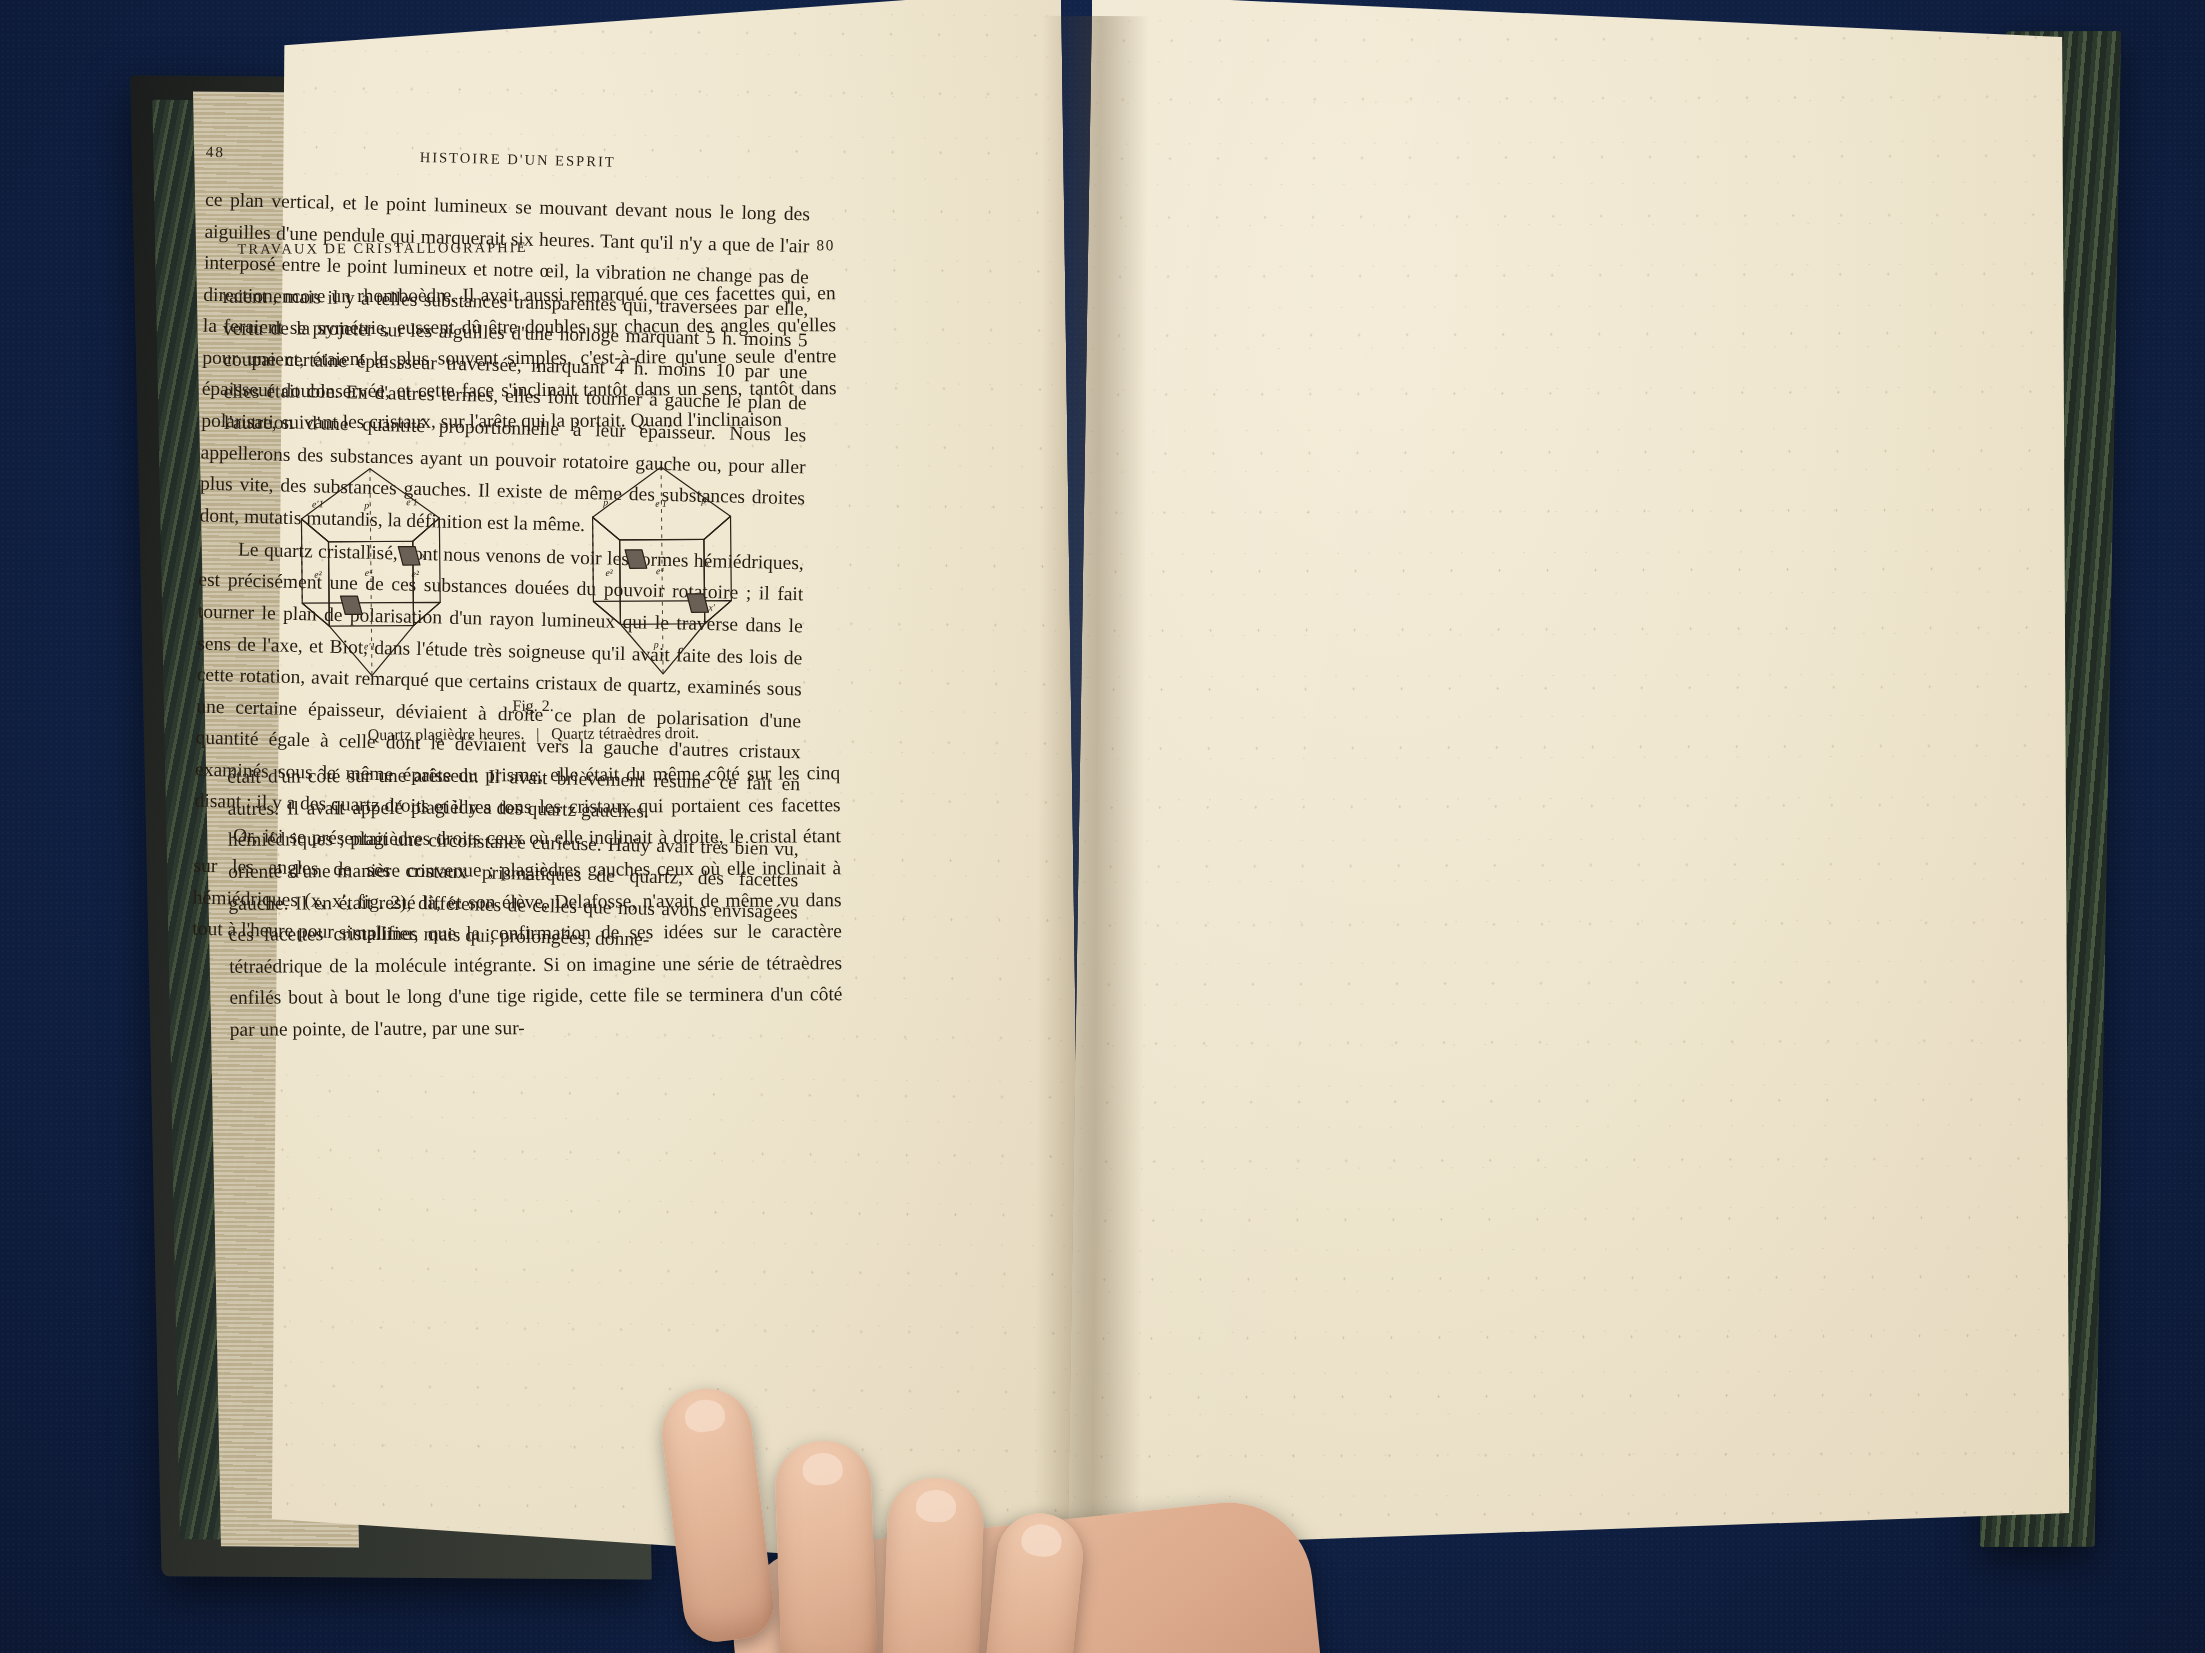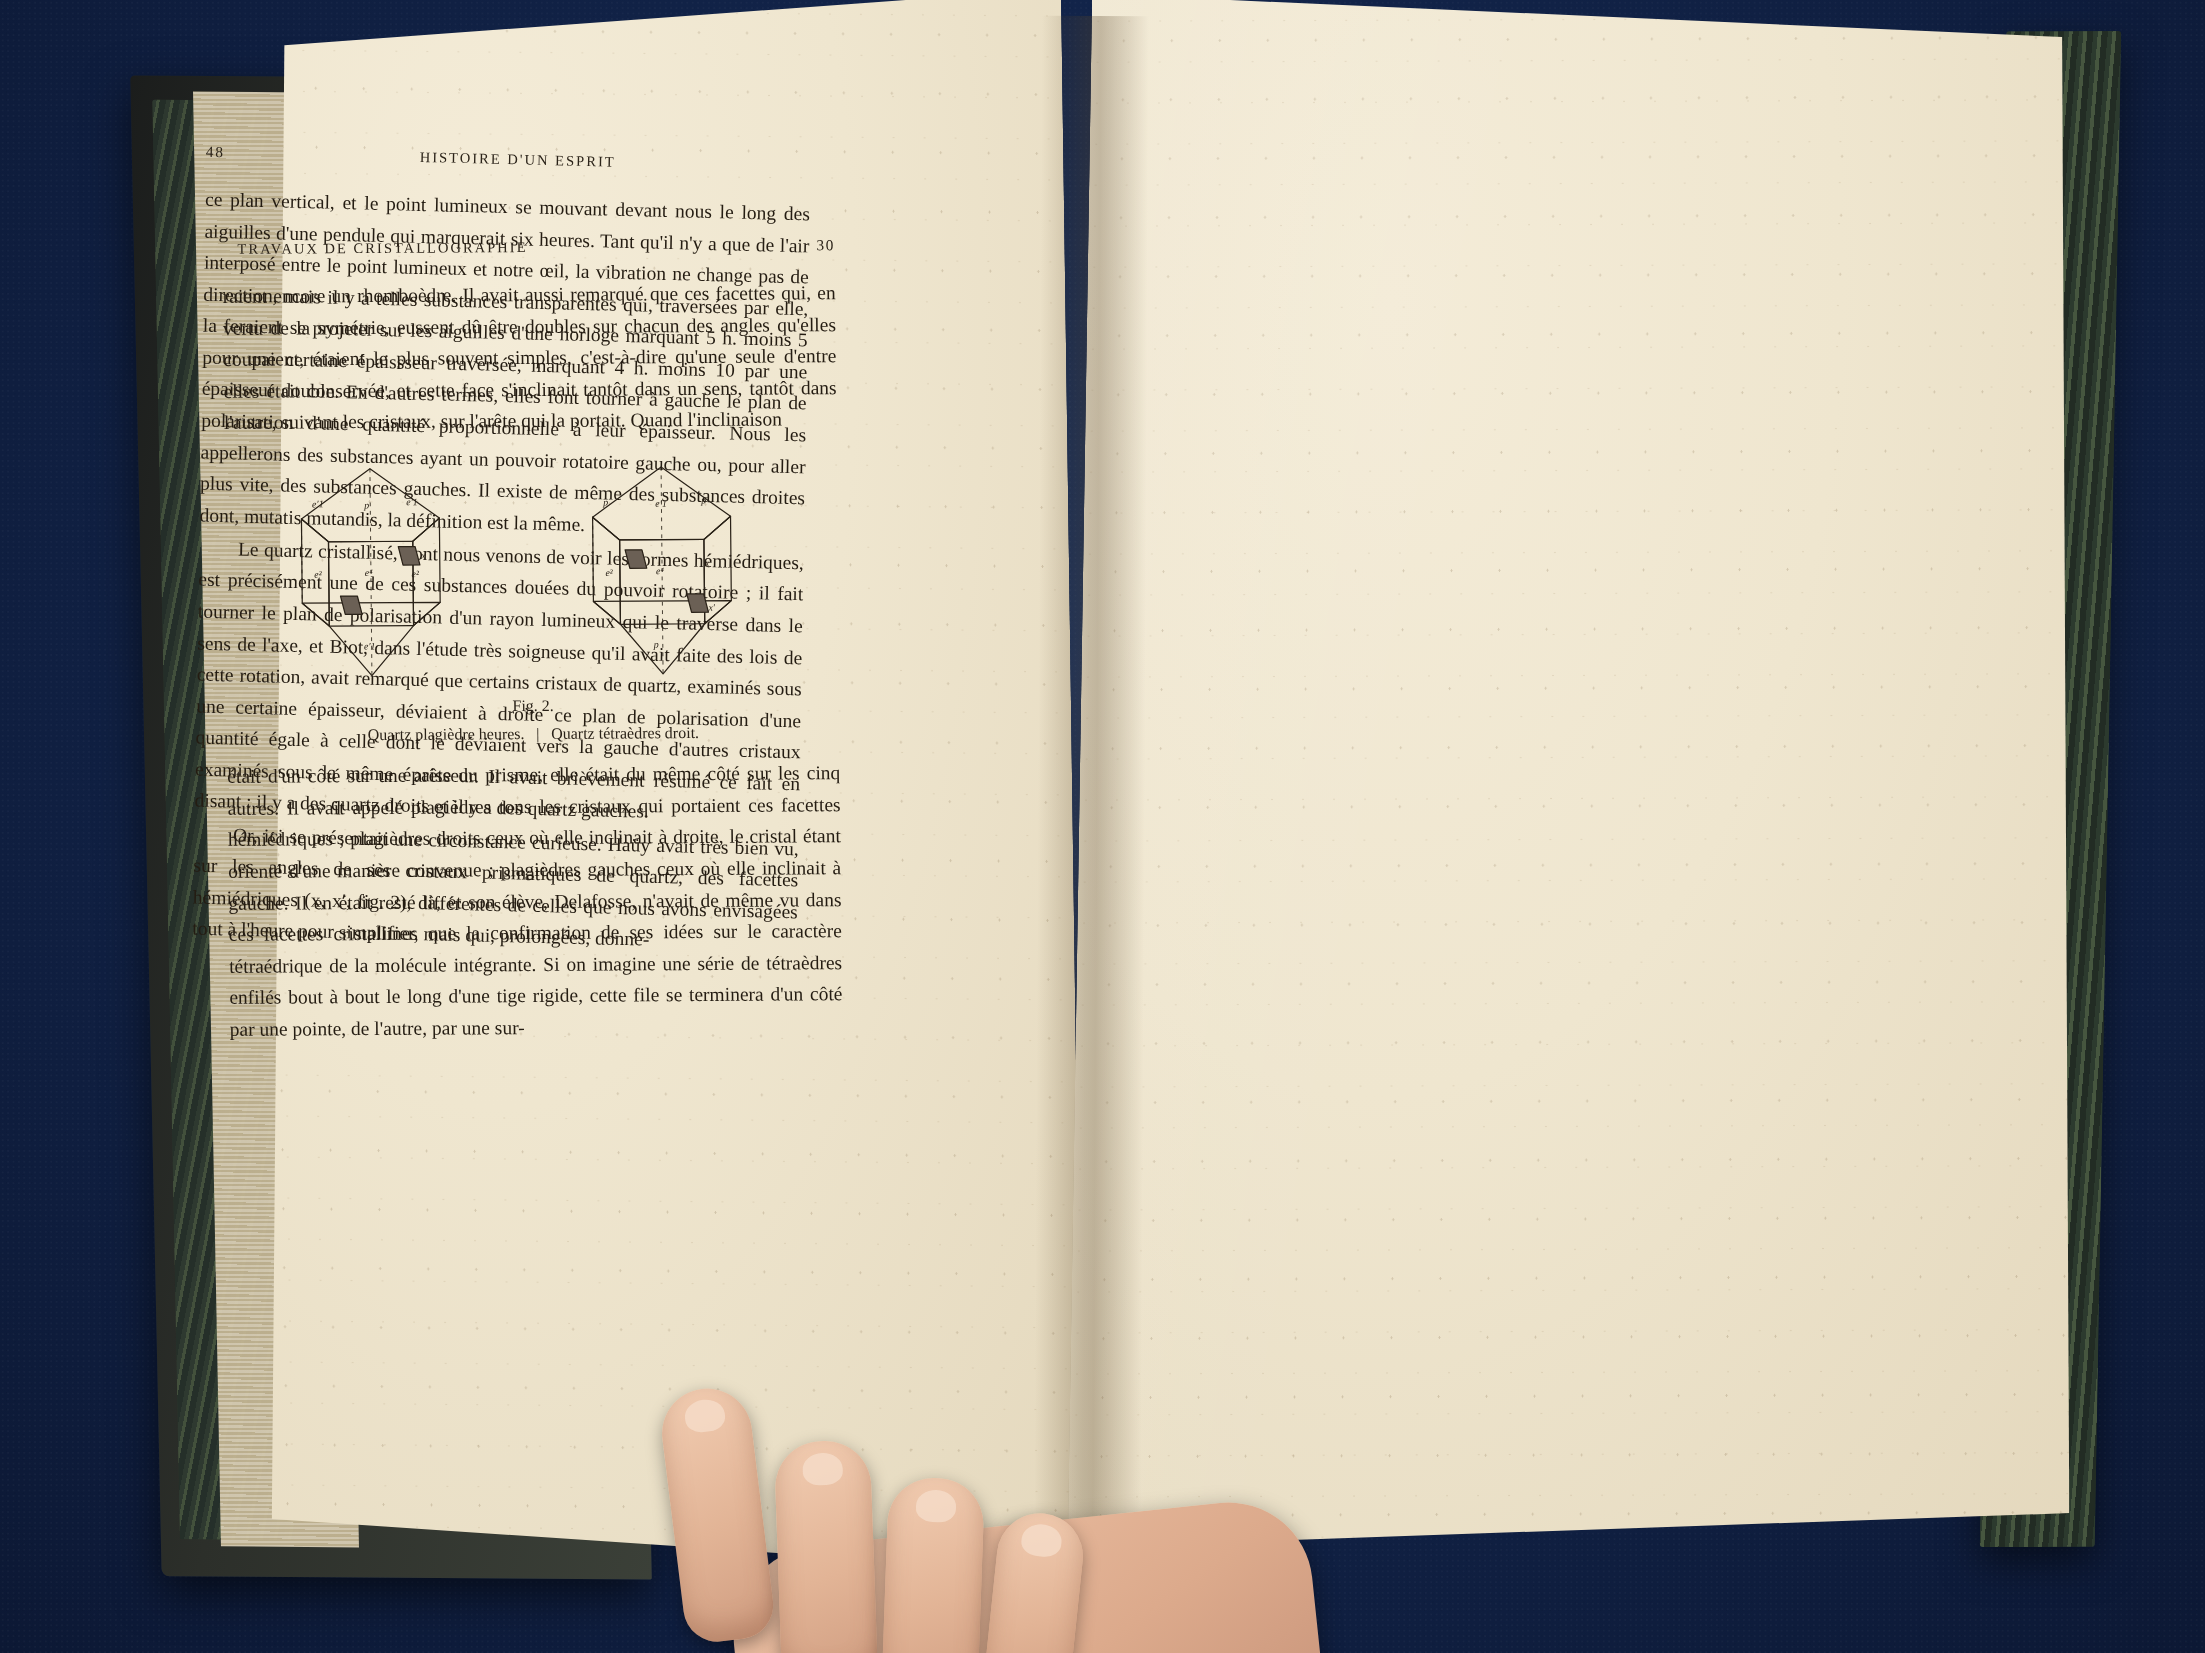--- a/index.html
+++ b/index.html
@@ -266,21 +266,21 @@
       <p class="body indent">Or, ici se présentait une circonstance curieuse. Haüy avait très bien vu, sur les angles de ses cristaux prismatiques de quartz, des facettes hémiédriques (x, x′, fig. 2), différentes de celles que nous avons envisagées tout à l'heure pour simplifier, mais qui, prolongées, donne-</p>
     </div>
 
     <div class="page page-right">
       <div class="page-speckle"></div>
     </div>
 
     <div class="col col-right">
       <div class="folio-row right">
         <span class="run-head rh-right">TRAVAUX DE CRISTALLOGRAPHIE</span>
-        <span class="folio-num">30</span>
+        <span class="folio-num">80</span>
       </div>
 
       <p class="body">raient encore un rhomboèdre. Il avait aussi remarqué que ces facettes qui, en vertu de la symétrie, eussent dû être doubles sur chacun des angles qu'elles coupaient, étaient le plus souvent simples, c'est-à-dire qu'une seule d'entre elles était conservée, et cette face s'inclinait tantôt dans un sens, tantôt dans l'autre, suivant les cristaux, sur l'arête qui la portait. Quand l'inclinaison</p>
 
       <div class="figure">
         <svg width="567" height="230" viewBox="0 0 740 300">
           <g fill="none" stroke="#2a2218" stroke-width="1.6" stroke-linejoin="round">
 
             <g>
               <polygon points="160,10 250,75 215,105 105,105 70,75"></polygon>

